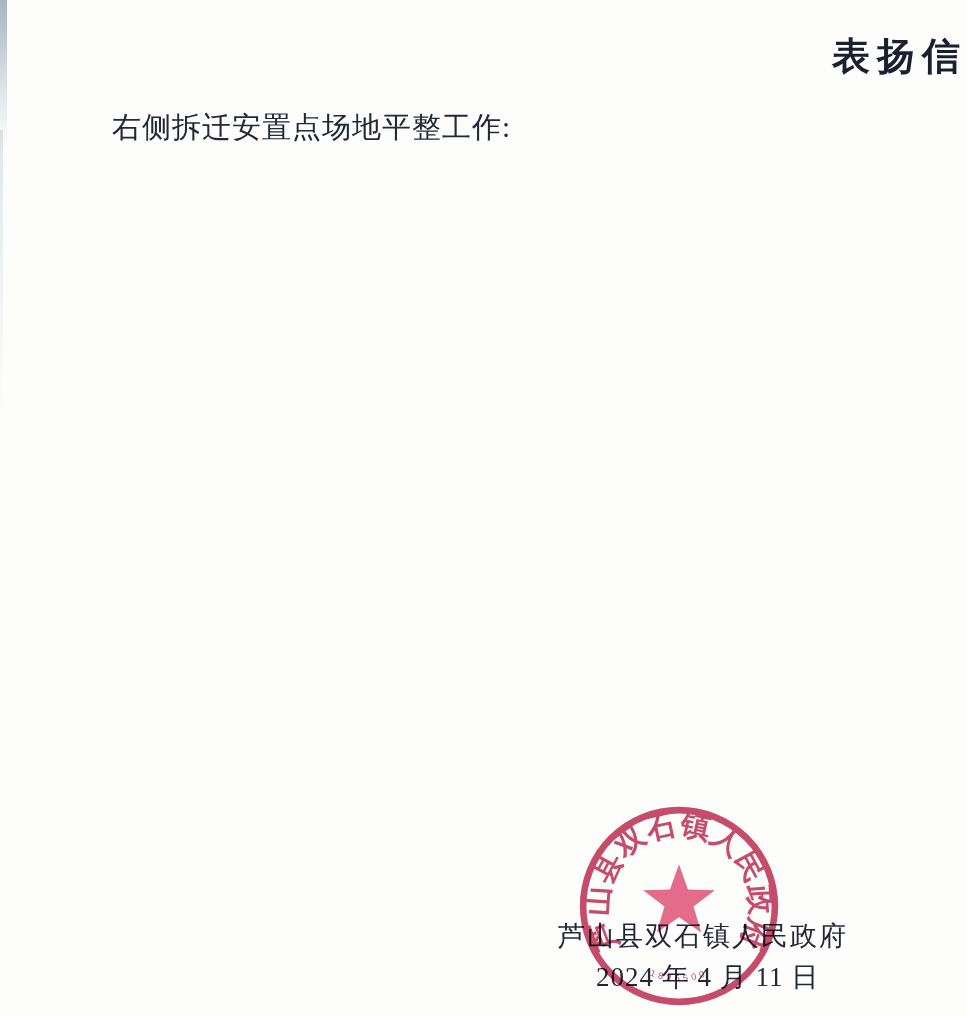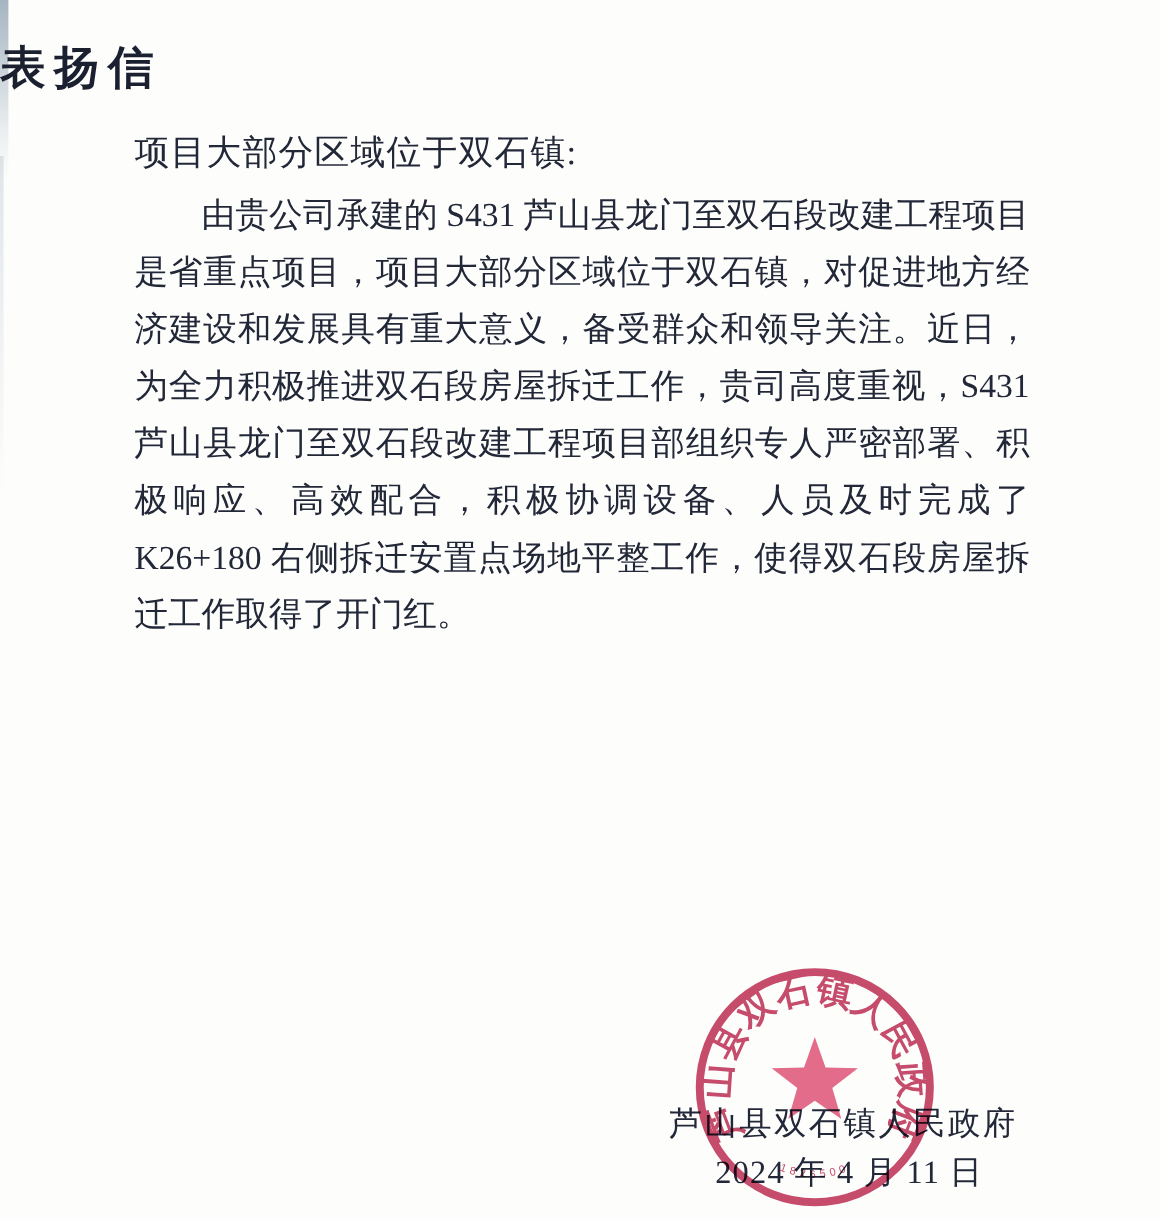--- a/index.html
+++ b/index.html
@@ -26,21 +26,21 @@
   .scan-edge2 {
     position: absolute;
     left: 0; top: 130px;
     width: 3px; height: 285px;
     background: linear-gradient(180deg, rgba(170,186,198,0.35), rgba(170,186,198,0));
   }
   .letter-title {
     position: absolute;
     top: 6px; left: 0;
     width: 100%;
-    text-align: left;
+    text-align: right;
     font-size: 38px;
     font-weight: bold;
     letter-spacing: 7px;
     color: #1b2030;
   }
   .salutation {
     position: absolute;
     top: 108px; left: 112px;
     font-size: 29px;
     letter-spacing: 1px;
@@ -97,24 +97,23 @@
 </head>
 <body>
 
 <div class="page">
 
   <div class="scan-edge"></div>
   <div class="scan-edge2"></div>
 
   <h1 class="letter-title">表扬信</h1>
 
-  <div class="salutation">项目大部分区域位于双石镇:</div>
+  <div class="salutation">右侧拆迁安置点场地平整工作:</div>
 
   <div class="body-text">
-    <p>由贵公司承建的 S431 芦山县龙门至双石段改建工程项目是省重点项目，项目大部分区域位于双石镇，对促进地方经济建设和发展具有重大意义，备受群众和领导关注。近日，为全力积极推进双石段房屋拆迁工作，贵司高度重视，S431 芦山县龙门至双石段改建工程项目部组织专人严密部署、积极响应、高效配合，积极协调设备、人员及时完成了 K26+180 右侧拆迁安置点场地平整工作，使得双石段房屋拆迁工作取得了开门红。</p>
   </div>
 
   <div class="signature">芦山县双石镇人民政府</div>
 
   <div class="date-line">2024 年 4 月 11 日</div>
 
   <div class="seal">
     <svg viewBox="0 0 200 200" xmlns="http://www.w3.org/2000/svg">
 
       <circle cx="100" cy="100" r="94" fill="none" stroke="#c43c60" stroke-width="6.5"></circle>

